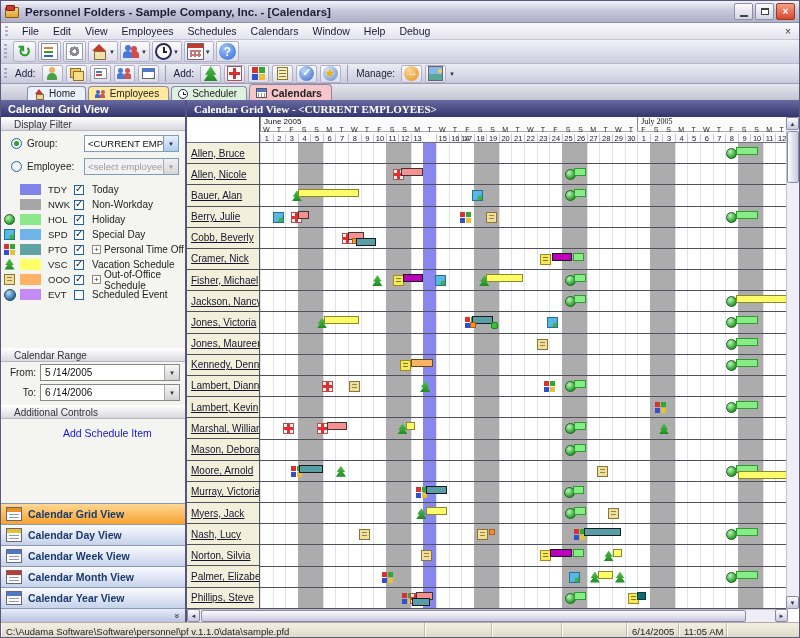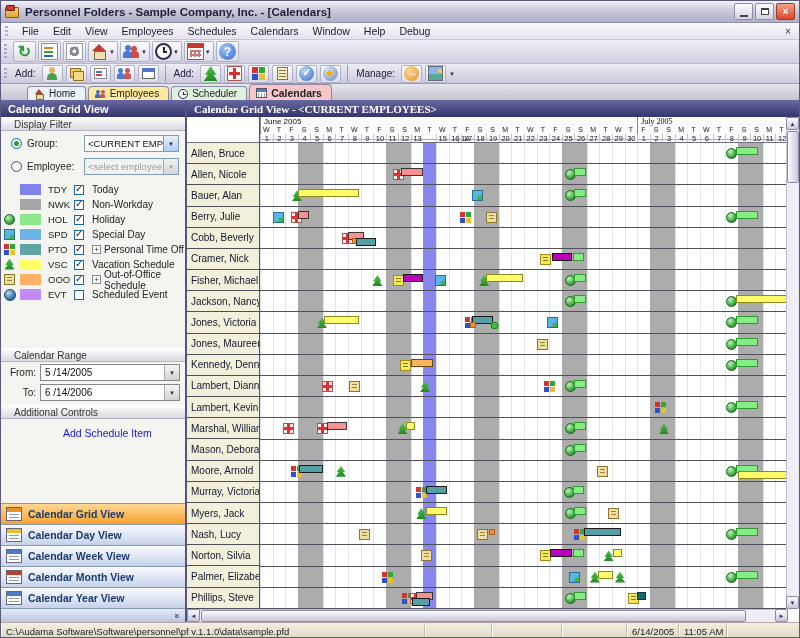--- a/index.html
+++ b/index.html
@@ -146,26 +146,26 @@
   .nav-item:nth-child(1) .nav-ico::before{background:#E89020;}
   .nav-item:nth-child(2) .nav-ico::before{background:#E8C030;}
   .nav-item:nth-child(4) .nav-ico::before{background:#C23A2A;}
   #navchevron{height:13px;background:linear-gradient(#E8ECF8,#B8C4E0);display:flex;align-items:center;justify-content:flex-end;padding-right:6px;font-size:9px;color:#445;}
   #navchevron span{transform:rotate(90deg);display:inline-block;font-weight:bold;}
 
   
   #grid-title{position:absolute;left:0;top:0;right:0;font-family:Liberation Serif, serif;}
   #grid-hdr{position:absolute;left:73px;top:17px;width:528px;height:26px;background:#FBFBFD;border-bottom:1px solid #707080;overflow:hidden;}
   #corner{position:absolute;left:0;top:17px;width:73px;height:26px;background:#FFF;border-right:1px solid #55555E;border-bottom:1px solid #707080;}
-  .month-lbl{position:absolute;top:0;height:23px;font-size:8px;color:#111;border-left:1px solid #888;padding-left:3px;white-space:nowrap;border-bottom:1px solid #AAA;}
+  .month-lbl{position:absolute;top:0;height:15px;font-size:8px;color:#111;border-left:1px solid #888;padding-left:3px;white-space:nowrap;border-bottom:1px solid #AAA;}
   .dow-cell,.day-cell{position:absolute;text-align:center;font-size:7px;color:#222;}
   .dow-cell{top:9px;height:8px;}
   .day-cell{top:17px;height:9px;border-left:1px solid #C8C8D0;font-size:7.5px;}
   #names{position:absolute;left:0;top:43px;width:73px;height:466px;background:#F2EFDB;border-right:1px solid #55555E;}
-  .name-cell{height:21.18px;border-bottom:1px solid #50505A;display:flex;align-items:center;padding-left:4px;font-size:10px;color:#15152E;white-space:nowrap;overflow:hidden;}
+  .name-cell{height:21.18px;border-bottom:1px solid #50505A;display:flex;align-items:center;padding-left:4px;font-size:10px;color:#15152E;white-space:nowrap;overflow:hidden;text-decoration:underline;}
   #rows{position:absolute;left:73px;top:43px;width:528px;height:466px;background:#fff;overflow:hidden;
         background-image:repeating-linear-gradient(to right,#E2E2EA 0 1px,transparent 1px 12.571px);}
   .ov-we{position:absolute;top:0;bottom:0;background:#ACACAC;}
   .ov-td{position:absolute;top:0;bottom:0;background:#8787EE;}
   .rowline{position:absolute;left:0;right:0;height:1px;background:#50505A;}
   .bar{position:absolute;height:8px;border:1px solid #222;}
   .ic{position:absolute;width:11px;height:11px;}
   .ic-globe{border-radius:50%;background:radial-gradient(circle at 35% 30%,#B8F5B8,#2E9E2E 70%,#1C7A1C);border:1px solid #186818;}
   .ic-globeB{border-radius:50%;background:radial-gradient(circle at 35% 30%,#B8D8F5,#2E6E9E 70%,#1C4A7A);border:1px solid #184868;width:12px;height:12px;}
   .ic-tree{background:linear-gradient(#50C050,#1E8C1E);clip-path:polygon(50% 0,88% 58%,68% 58%,96% 100%,4% 100%,32% 58%,12% 58%);}

